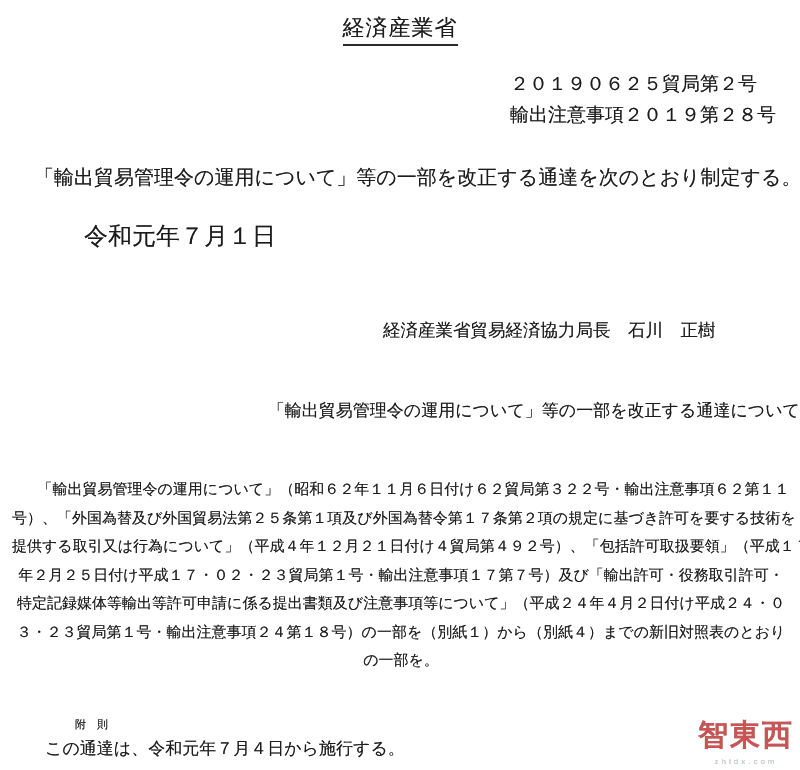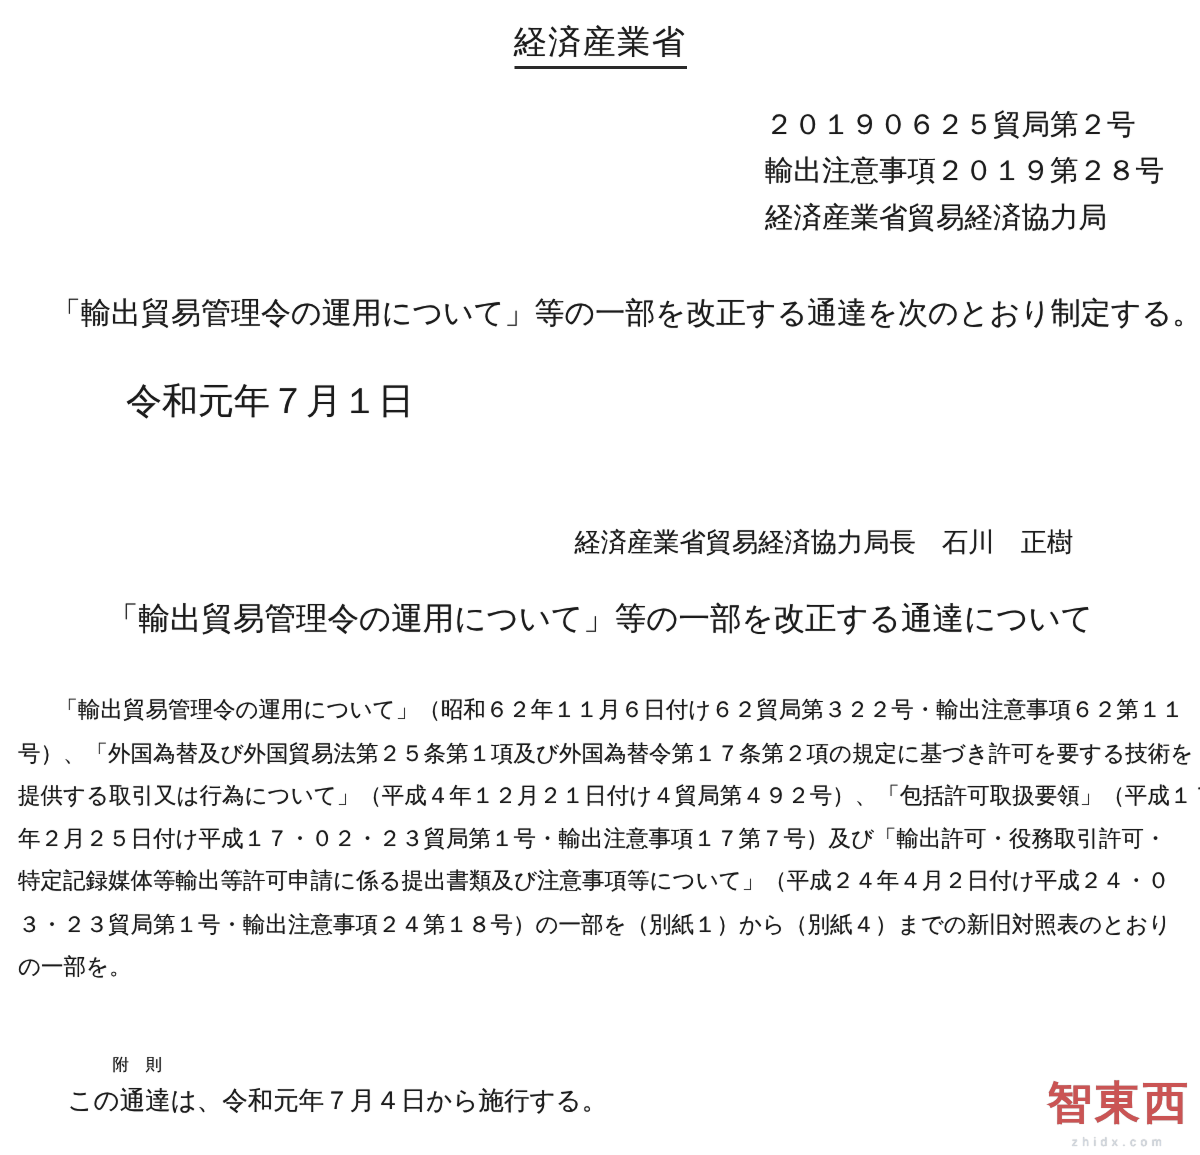--- a/index.html
+++ b/index.html
@@ -53,31 +53,32 @@
   }
 
   .signature-line {
     margin-top: 66px;
     padding-left: 383px;
     font-size: 17.5px;
     white-space: nowrap;
   }
 
   .subject-title {
-    margin-top: 25px;
-    text-align: center;
-    font-size: 21px;
+    margin-top: 57px;
+    text-align: right;
+    font-size: 17px;
     white-space: nowrap;
   }
 
   .body-paragraph {
-    margin-top: 34px;
+    margin-top: 53px;
     padding: 0 10px 0 12px;
     font-size: 15px;
     line-height: 28.5px;
+    text-align: center;
   }
   .body-line { white-space: nowrap; }
   .body-line.first { text-indent: 25px; }
 
   .supplement-heading {
     margin-top: 42px;
     padding-left: 75px;
     font-size: 11px;
     white-space: nowrap;
   }
@@ -115,21 +116,20 @@
 
 <div class="doc">
 
   <div class="agency-title-wrap">
     <span class="agency-title">経済産業省</span>
   </div>
 
   <div class="ref-block">
     <div class="ref-line">２０１９０６２５貿局第２号</div>
     <div class="ref-line">輸出注意事項２０１９第２８号</div>
-    <div class="ref-line">経済産業省貿易経済協力局</div>
   </div>
 
   <div class="enactment-line">「輸出貿易管理令の運用について」等の一部を改正する通達を次のとおり制定する。</div>
 
   <div class="date-line">令和元年７月１日</div>
 
   <div class="signature-line">経済産業省貿易経済協力局長　石川　正樹</div>
 
   <div class="subject-title">「輸出貿易管理令の運用について」等の一部を改正する通達について</div>
 

